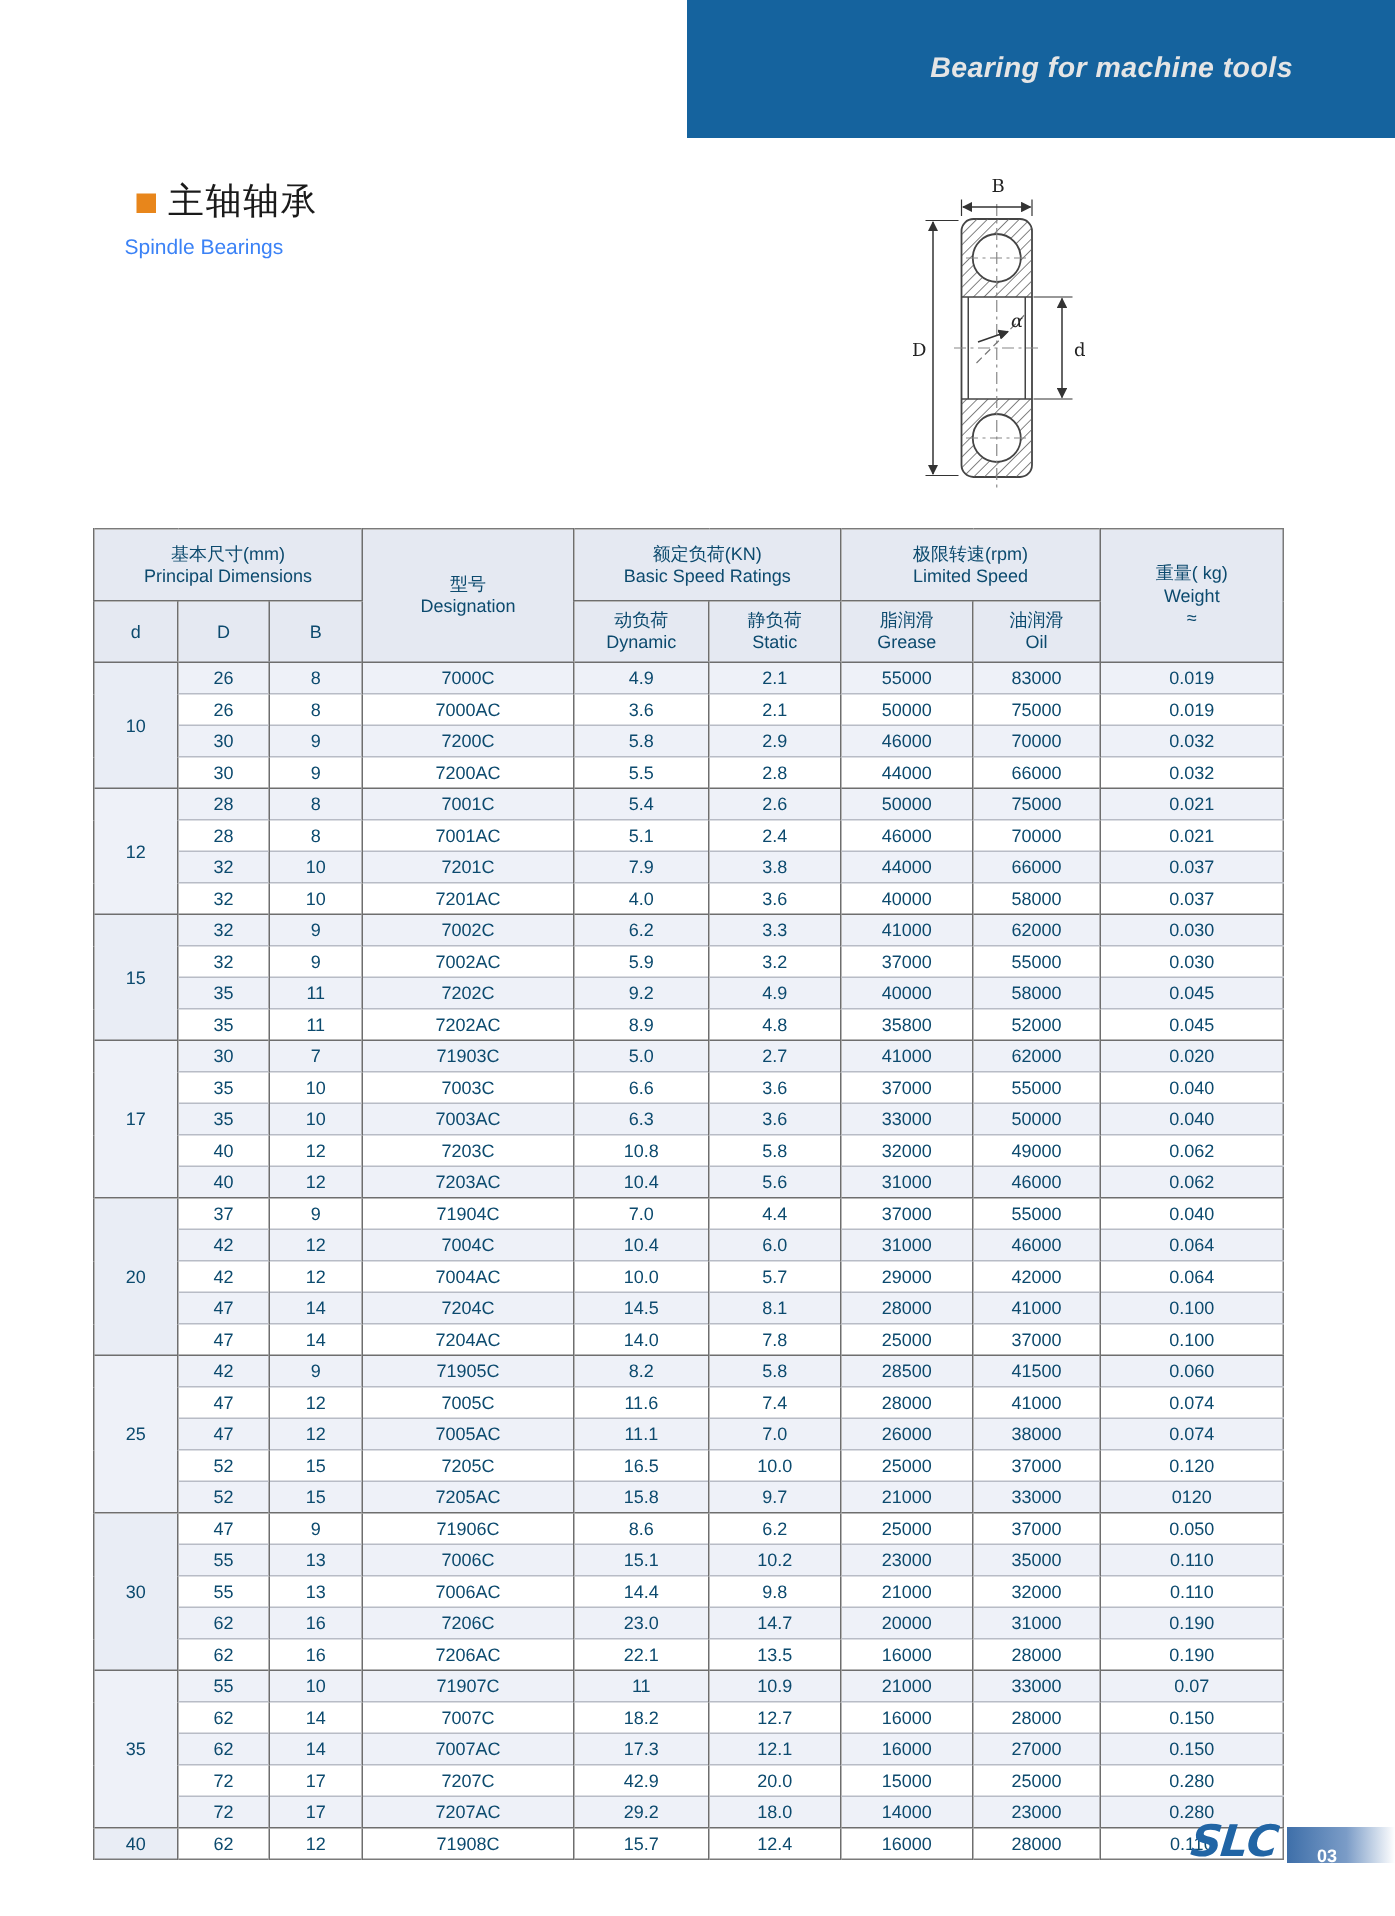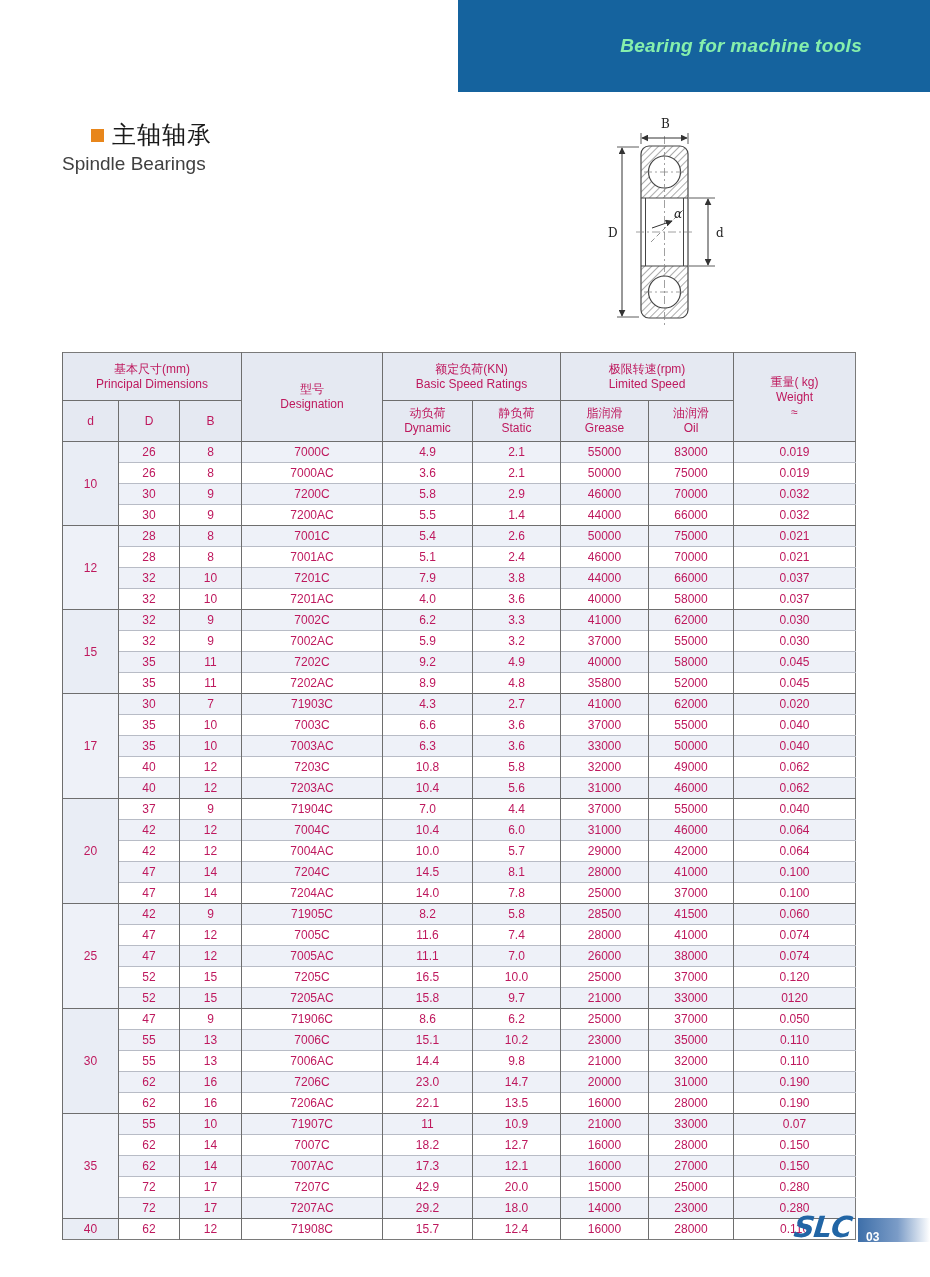--- a/index.html
+++ b/index.html
@@ -6,38 +6,38 @@
   .page{
     position:relative;width:930px;height:1277px;background:#ffffff;overflow:hidden;
     font-family:"Liberation Sans", sans-serif;color:#222;
   }
   
   .banner{
     position:absolute;left:458px;top:0;width:472px;height:92px;background:#15639e;
     display:flex;align-items:center;justify-content:flex-end;
   }
   .banner-text{
-    color:#86efac;font-style:italic;font-weight:600;font-size:19px;
+    color:#e5e5e5;font-style:italic;font-weight:600;font-size:19px;
     padding-right:68px;letter-spacing:.3px;
   }
   
   .title-block{position:absolute;left:62px;top:120px;}
   .title-row{display:flex;align-items:flex-start;margin-left:29px;}
   .bullet{width:13px;height:13px;background:#e8861b;margin-top:9px;margin-right:8px;}
   .title-zh{font-size:24px;line-height:30px;color:#1a1a1a;letter-spacing:1px;}
-  .title-en{font-size:19px;line-height:24px;color:#404040;margin-top:2px;}
+  .title-en{font-size:14px;line-height:24px;color:#3b82f6;margin-left:21px;margin-top:2px;}
   
   .diagram{position:absolute;left:588px;top:110px;width:182px;height:222px;}
   .diagram svg{display:block;}
   .dim-label{font-family:"DejaVu Serif", serif;font-size:12px;fill:#222;}
   
   .table-wrap{position:absolute;left:62px;top:352px;width:793px;}
   table.spec{
     border-collapse:collapse;table-layout:fixed;width:793px;
-    font-size:12px;color:#be185d;
+    font-size:12px;color:#0c4a6e;
     border:1px solid #7a7a7a;
   }
   table.spec th, table.spec td{
     text-align:center;vertical-align:middle;padding:0;
     border-left:1px solid #6e6e6e;
     overflow:hidden;white-space:nowrap;
   }
   table.spec th{
     background:#e5e9f2;font-weight:400;
     border-bottom:1px solid #6e6e6e;
@@ -55,21 +55,21 @@
     position:absolute;left:794px;top:1212px;
     font-family:"DejaVu Sans", sans-serif;font-weight:bold;font-style:italic;
     font-size:29px;line-height:30px;color:#2165a5;letter-spacing:-1px;
     transform:skewX(-6deg);
   }
   .page-badge{
     position:absolute;left:858px;top:1218px;width:72px;height:24px;
     background:linear-gradient(to right,#3e6fa9 0%,#7b9cc7 55%,#ffffff 100%);
     display:flex;align-items:center;
   }
-  .page-number{color:#ffffff;font-size:12px;font-weight:bold;padding-left:8px;margin-top:13px;}
+  .page-number{color:#ffffff;font-size:12px;font-weight:bold;padding-left:20px;margin-top:13px;}
 </style>
 </head>
 <body>
 
 <div class="page">
 
   <div class="banner">
     <div class="banner-text">Bearing for machine tools</div>
   </div>
 
@@ -227,21 +227,21 @@
             <td>2.9</td>
             <td>46000</td>
             <td>70000</td>
             <td>0.032</td>
           </tr>
           <tr class="">
             <td>30</td>
             <td>9</td>
             <td>7200AC</td>
             <td>5.5</td>
-            <td>1.4</td>
+            <td>2.8</td>
             <td>44000</td>
             <td>66000</td>
             <td>0.032</td>
           </tr>
           <tr class="shaded group-start">
             <td rowspan="4" class="dcell">12</td>
             <td>28</td>
             <td>8</td>
             <td>7001C</td>
             <td>5.4</td>
@@ -319,21 +319,21 @@
             <td>4.8</td>
             <td>35800</td>
             <td>52000</td>
             <td>0.045</td>
           </tr>
           <tr class="shaded group-start">
             <td rowspan="5" class="dcell">17</td>
             <td>30</td>
             <td>7</td>
             <td>71903C</td>
-            <td>4.3</td>
+            <td>5.0</td>
             <td>2.7</td>
             <td>41000</td>
             <td>62000</td>
             <td>0.020</td>
           </tr>
           <tr class="">
             <td>35</td>
             <td>10</td>
             <td>7003C</td>
             <td>6.6</td>

